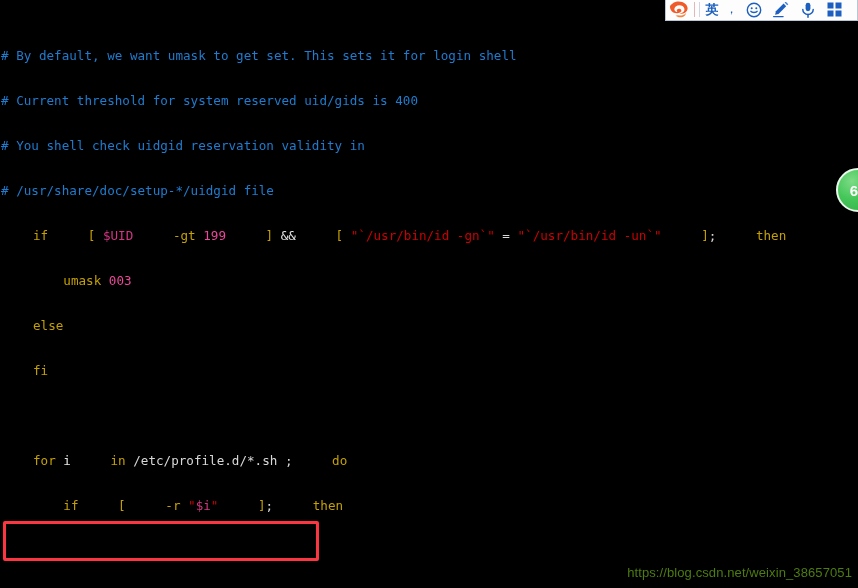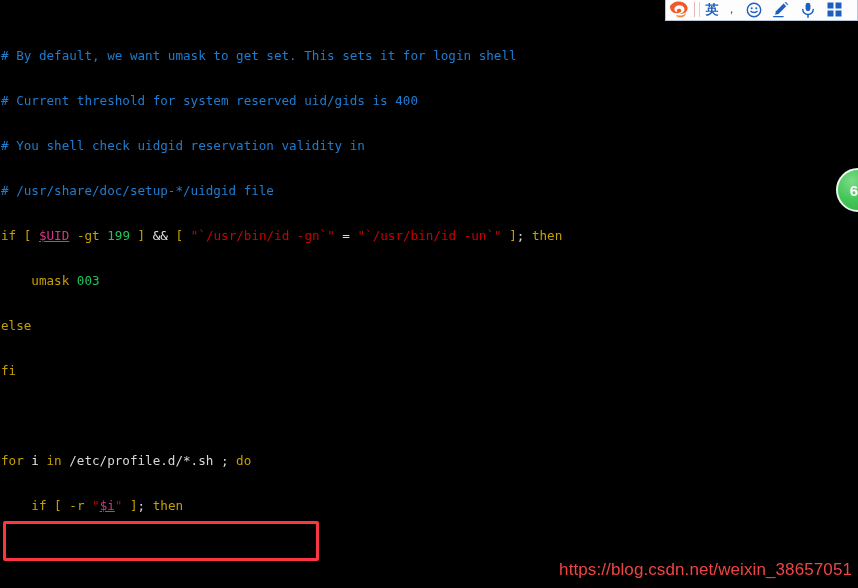--- a/index.html
+++ b/index.html
@@ -29,24 +29,24 @@
     line-height: 15px;
     white-space: pre;
     color: #d0d0d0;
     padding: 3px 0 0 1px;
     box-sizing: border-box;
   }
   .ln { height: 15px; white-space: pre; }
 
   
   .c-comment  { color: #1f7ccf; }          
-  .c-kw       { color: #c4a000; }
-  .c-num      { color: #22c55e; }          
+  .c-kw       { color: #c4a000; padding-left: 32px; }
+  .c-num      { color: #ec4899; }          
   .c-str      { color: #cc0000; }          
-  .c-var      { color: #d33682; text-decoration: underline; }
+  .c-var      { color: #d33682; }
   .c-plain    { color: #d8d8d8; }          
   .c-white    { color: #e6e6e6; }
 
   
   #redbox {
     position: absolute;
     left: 3px;
     top: 521px;
     width: 316px;
     height: 40px;
@@ -55,22 +55,22 @@
     box-sizing: border-box;
     pointer-events: none;
   }
 
   
   #watermark {
     position: absolute;
     right: 6px;
     bottom: 8px;
     font-family: "Liberation Sans", sans-serif;
-    font-size: 17px;
-    color: #ef4444;
+    font-size: 13px;
+    color: #4d7c0f;
     letter-spacing: 0.1px;
     white-space: nowrap;
   }
 
   
   #ime-bar {
     position: absolute;
     left: 665px;
     top: -1px;
     width: 193px;

